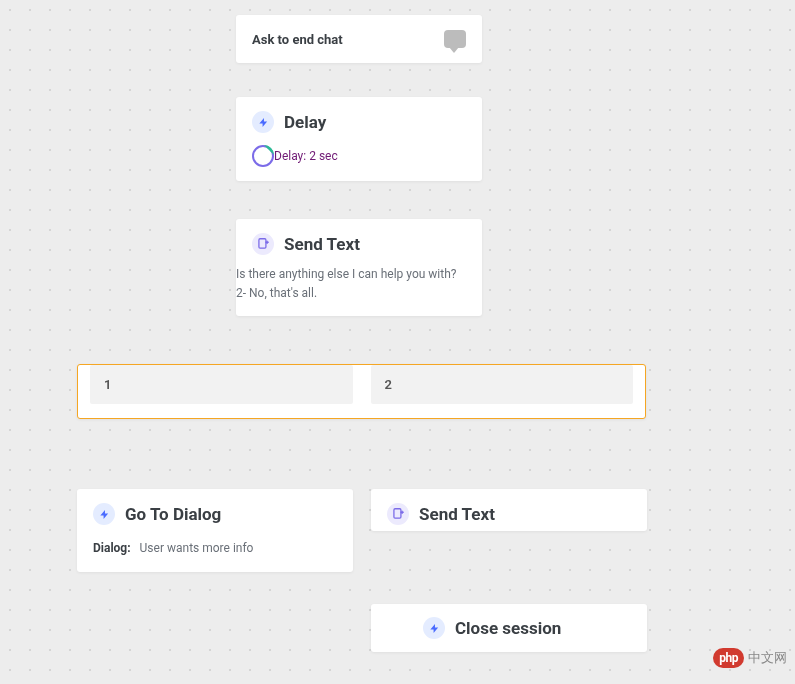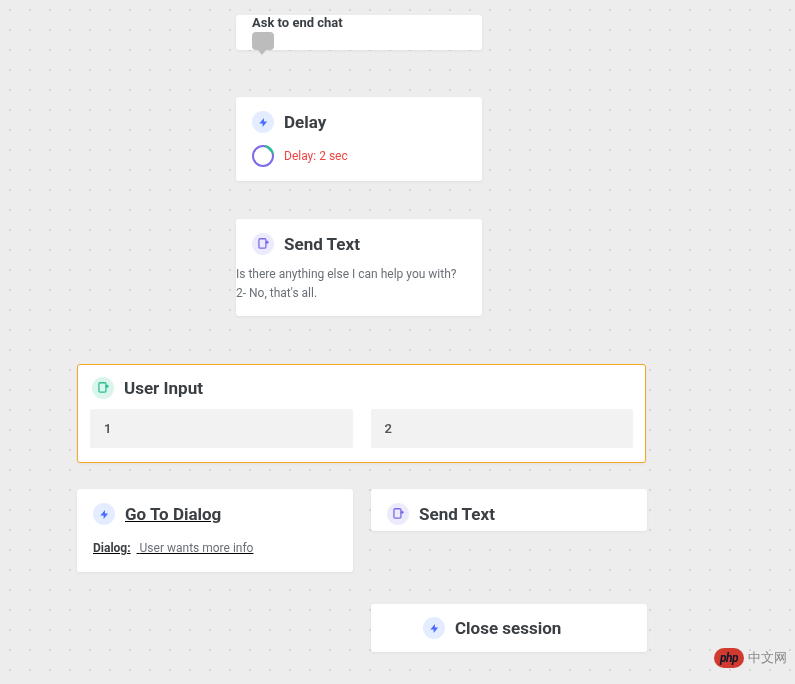--- a/index.html
+++ b/index.html
@@ -44,38 +44,38 @@
   .icon-teal-bg { background: #d9f5ec; color: #2bbd93; }
   .bolt-svg { width: 11px; height: 11px; }
   .doc-svg { width: 14px; height: 14px; }
   .card-body {
     padding: 4px 16px 14px 0;
     font-size: 12px;
     color: #6a7078;
     line-height: 1.55;
   }
   
-  .n1 { left: 236px; top: 15px; width: 246px; height: 35px; display:flex; align-items:flex-start; justify-content:space-between; padding: 0 16px; flex-direction: column; }
+  .n1 { left: 236px; top: 15px; width: 246px; height: 48px; display:flex; align-items:center; justify-content:space-between; padding: 0 16px; }
   .n1 .title { font-size: 13px; font-weight: 700; color: #3a3f44; }
   .chat-bubble { width: 22px; height: 18px; background: #bcbcbc; border-radius: 4px; position: relative; }
   .chat-bubble::after { content:""; position:absolute; bottom:-5px; left:5px; border-left:5px solid transparent; border-right:5px solid transparent; border-top:6px solid #bcbcbc; }
 
   .n2 { left: 236px; top: 97px; width: 246px; }
-  .delay-row { display:flex; align-items:center; gap:10px; padding: 6px 16px 14px 16px; font-size: 12px; color:#ef4444; }
+  .delay-row { display:flex; align-items:center; padding: 6px 16px 14px 16px; font-size: 12px; color:#701a75; }
   .clock-icon { width:22px; height:22px; border-radius:50%; border:2px solid #7b6be8; position:relative; }
   .clock-icon::before { content:""; position:absolute; top:-2px; right:-2px; width:10px; height:10px; background:#2bbd93; border-radius: 0 22px 0 0; transform-origin: bottom left; clip-path: polygon(0 0, 100% 0, 100% 100%); }
 
   .n3 { left: 236px; top: 219px; width: 246px; }
 
   .n4 { left: 77px; top: 364px; width: 569px; border: 1px solid #f5a623; background:#fff; }
   .n4 .card-header { padding: 12px 14px 10px 14px; }
   .input-row { display:flex; gap: 18px; padding: 0 12px 14px 12px; }
   .input-opt { flex:1; background:#f2f2f2; border-radius:2px; font-size:13px; font-weight:600; color:#555; padding: 12px 14px; }
 
-  .n5 { left: 77px; top: 489px; width: 276px; text-decoration: underline; }
+  .n5 { left: 77px; top: 489px; width: 276px; }
   .n5 .card-body { padding-top: 8px; margin-left: 16px; }
   .kv-label { color:#3a3f44; font-weight:700; font-size:12px; margin-right:6px; }
 
   .n6 { left: 371px; top: 489px; width: 276px; }
 
   .n7 { left: 371px; top: 604px; width: 276px; height: 48px; padding-left: 36px; }
   .n7 .card-header { padding: 13px 16px; }
 
   .watermark {
     position: absolute;
@@ -83,23 +83,22 @@
     bottom: 16px;
     display: flex;
     align-items: center;
     gap: 4px;
     font-size: 13px;
     color: #888;
     font-weight: 500;
   }
   .wm-badge {
     background: #d13a2f;
-    color: #0f172a;
+    color: #ffffff;
     font-weight: 700;
-    font-style: italic;
     font-size: 12px;
     padding: 3px 6px;
     border-radius: 10px;
     letter-spacing: -0.5px;
   }
 </style>
 </head>
 <body>
 
 <div class="card n1">
@@ -132,29 +131,20 @@
     </span>
     <span class="card-title">Send Text</span>
   </div>
   <div class="card-body">
     <div>Is there anything else I can help you with?</div>
     <div>2- No, that's all.</div>
   </div>
 </div>
 
 <div class="card n4">
-  <div class="card-header">
-    <span class="icon-circle icon-teal-bg">
-      <svg class="doc-svg" viewBox="0 0 24 24" fill="none" stroke="currentColor" stroke-width="2.2">
-          <rect x="5" y="3" width="12" height="16" rx="2"></rect>
-          <path d="M17 9l4 0 M19 7l0 4" stroke-linecap="round"></path>
-        </svg>
-    </span>
-    <span class="card-title">User Input</span>
-  </div>
   <div class="input-row">
     <div class="input-opt">1</div>
     <div class="input-opt">2</div>
   </div>
 </div>
 
 <div class="card n5">
   <div class="card-header">
     <span class="icon-circle icon-blue-bg">
       <svg class="bolt-svg" viewBox="0 0 24 24" fill="currentColor">

